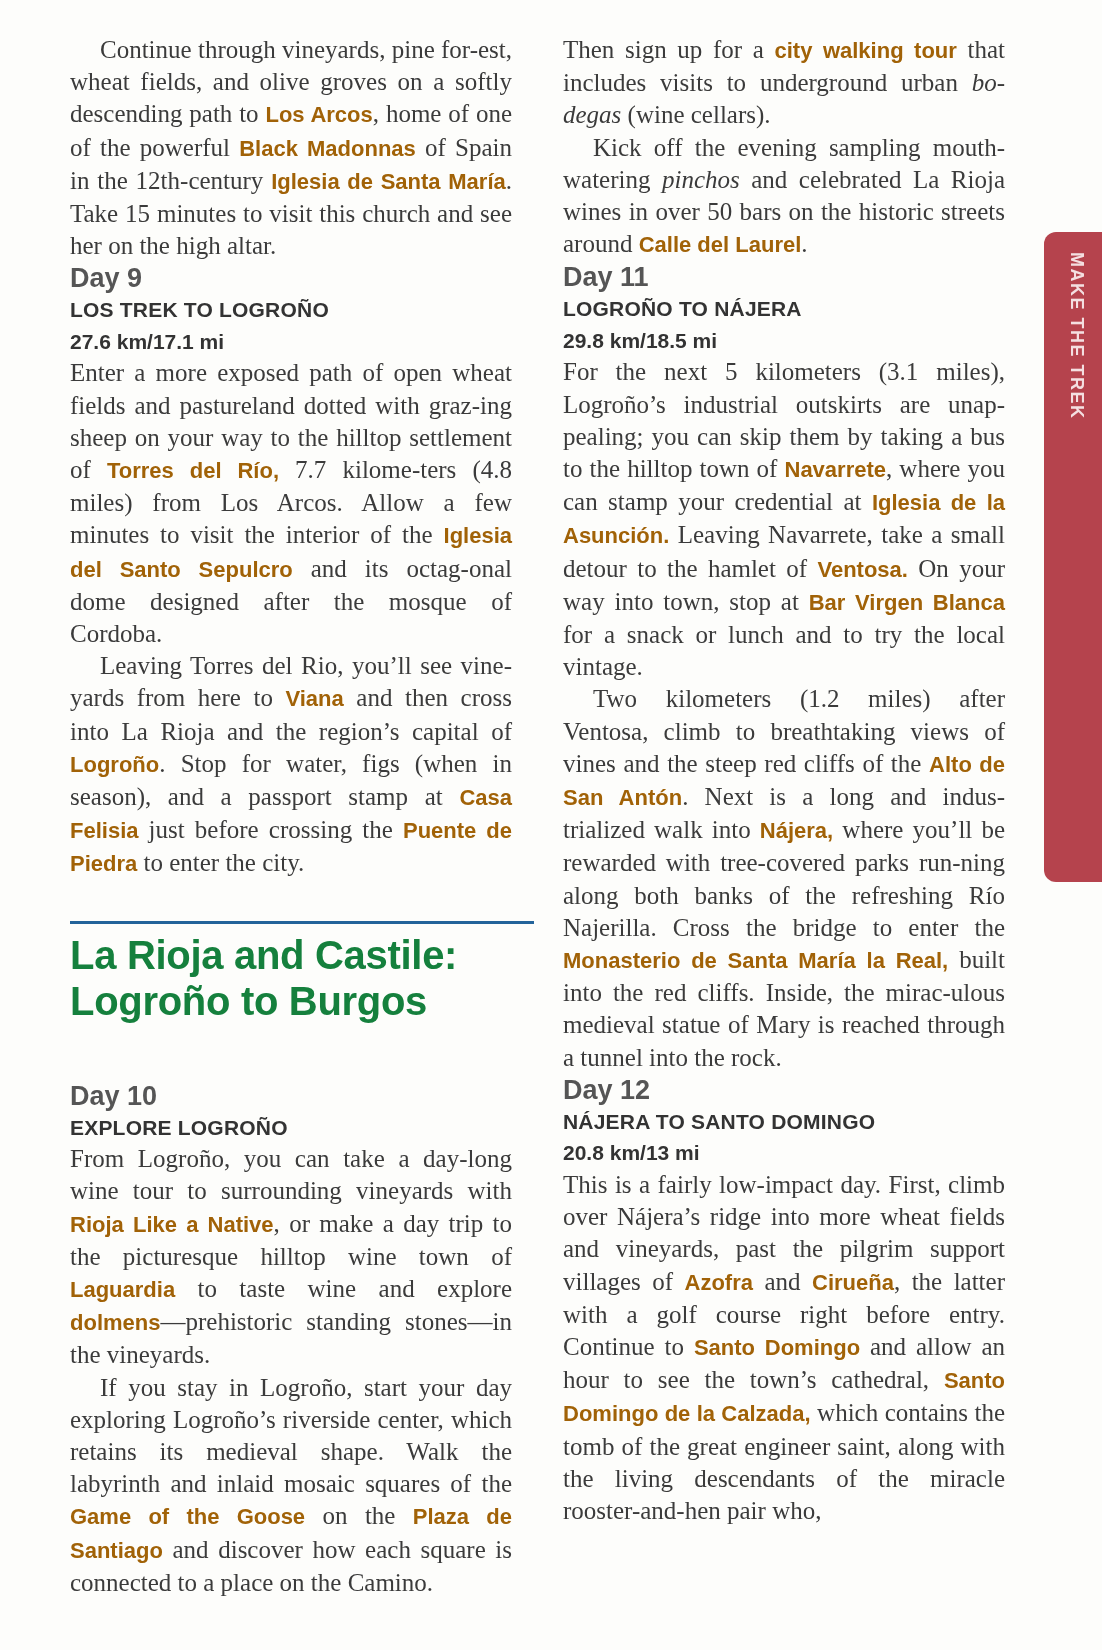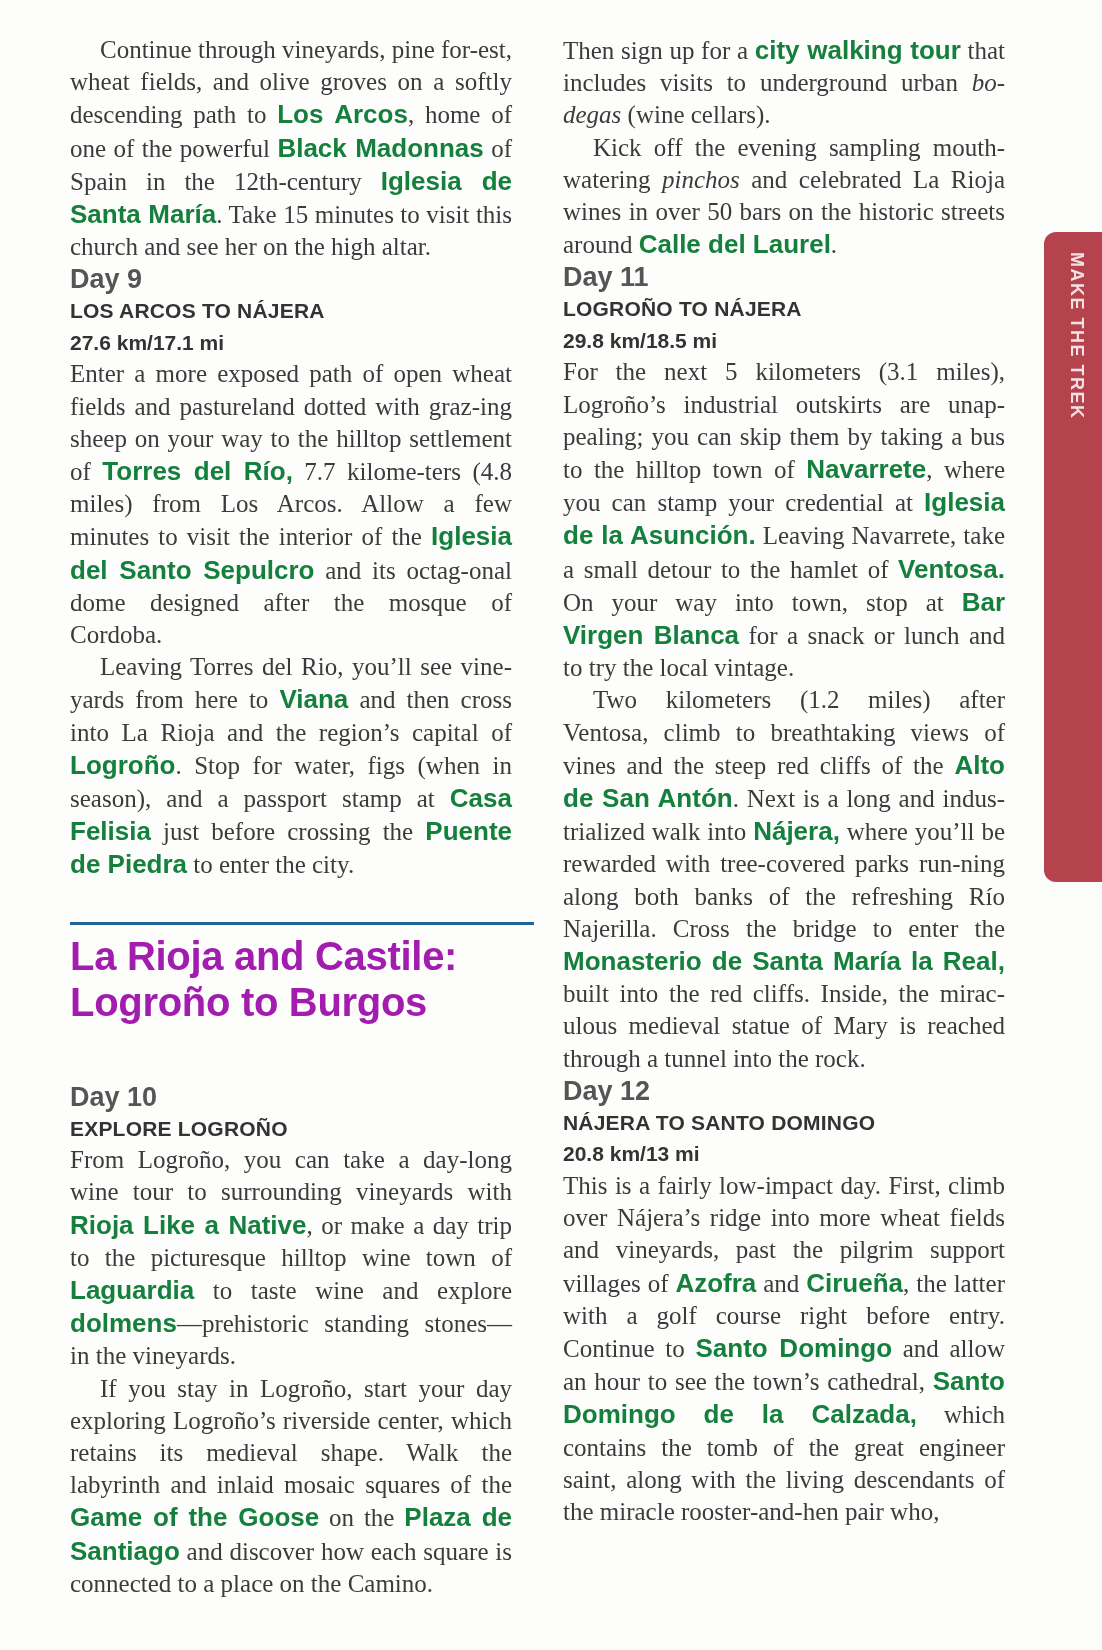--- a/index.html
+++ b/index.html
@@ -9,36 +9,36 @@
   }
   .col { position: absolute; top: 34px; width: 442px; }
   .col-left { left: 70px; }
   .col-right { left: 563px; }
   p.body {
     font-family: "Liberation Serif", "DejaVu Serif", serif;
     font-size: 25px; line-height: 32.2px; margin: 0; text-align: justify;
     hyphens: manual; color: #3b3b3b;
   }
   p.body.indent { text-indent: 30px; }
-  .hl { font-family: "Liberation Sans", "DejaVu Sans", sans-serif; font-weight: bold; color: #15803d; font-size: 26px; }
+  .hl { font-family: "Liberation Sans", "DejaVu Sans", sans-serif; font-weight: bold; color: #a16207; font-size: 22px; }
   .it { font-style: italic; }
   .day-label {
     font-family: "Liberation Sans", "DejaVu Sans", sans-serif; font-weight: bold;
     font-size: 27px; color: #555; margin: 0; line-height: 32px;
   }
   .day-title, .day-dist {
     font-family: "Liberation Sans", "DejaVu Sans", sans-serif; font-weight: bold;
     font-size: 21px; color: #333; margin: 0; line-height: 31.5px;
   }
   .day-title { letter-spacing: 0.2px; }
   .day-block { }
   .section-rule { height: 3px; background: #23639a; margin-top: 40px; width: 464px; }
   .section-title {
     font-family: "Liberation Sans", "DejaVu Sans", sans-serif; font-weight: bold;
-    font-size: 40px; line-height: 46px; color: #a21caf; margin: 8px 0 0 0; letter-spacing: -0.3px;
+    font-size: 40px; line-height: 46px; color: #15803d; margin: 8px 0 0 0; letter-spacing: -0.3px;
   }
   .day10 { margin-top: 56px; }
   .side-tab {
     position: absolute; left: 1044px; top: 232px; width: 70px; height: 650px;
     background: #b5434d; border-radius: 12px 0 0 12px;
   }
   .side-tab-label {
     position: absolute; left: 22px; top: 20px;
     writing-mode: vertical-rl;
     font-family: "Liberation Sans", "DejaVu Sans", sans-serif; font-weight: bold;
@@ -46,21 +46,21 @@
   }
 </style>
 </head>
 <body>
 
 <div class="col col-left">
   <p class="body indent"><span>Continue through vineyards, pine for-est, wheat fields, and olive groves on a softly descending path to </span><span class="hl">Los Arcos</span><span>, home of one of the powerful </span><span class="hl">Black Madonnas</span><span> of Spain in the 12th-century </span><span class="hl">Iglesia de Santa María</span><span>. Take 15 minutes to visit this church and see her on the high altar.</span></p>
 
   <div class="day-block">
     <div class="day-label">Day 9</div>
-    <div class="day-title">LOS ARCOS TO NÁJERA</div>
+    <div class="day-title">LOS TREK TO LOGROÑO</div>
     <div class="day-dist">27.6 km/17.1 mi</div>
     <p class="body"><span>Enter a more exposed path of open wheat fields and pastureland dotted with graz-ing sheep on your way to the hilltop settlement of </span><span class="hl">Torres del Río,</span><span> 7.7 kilome-ters (4.8 miles) from Los Arcos. Allow a few minutes to visit the interior of the </span><span class="hl">Iglesia del Santo Sepulcro</span><span> and its octag-onal dome designed after the mosque of Cordoba.</span></p>
     <p class="body indent"><span>Leaving Torres del Rio, you’ll see vine-yards from here to </span><span class="hl">Viana</span><span> and then cross into La Rioja and the region’s capital of </span><span class="hl">Logroño</span><span>. Stop for water, figs (when in season), and a passport stamp at </span><span class="hl">Casa Felisia</span><span> just before crossing the </span><span class="hl">Puente de Piedra</span><span> to enter the city.</span></p>
   </div>
 
   <div class="section-rule"></div>
   <h2 class="section-title">
     <span>La Rioja and Castile:</span><br>
     <span>Logroño to Burgos</span>
   </h2>

